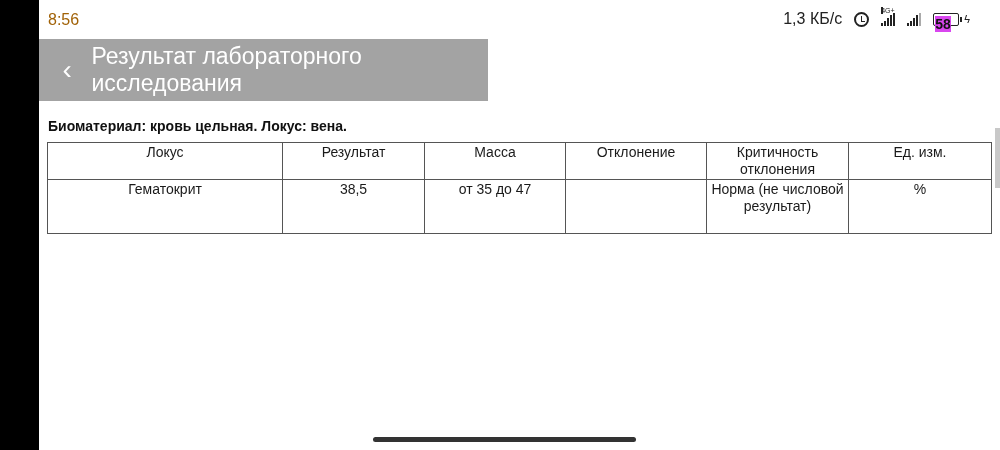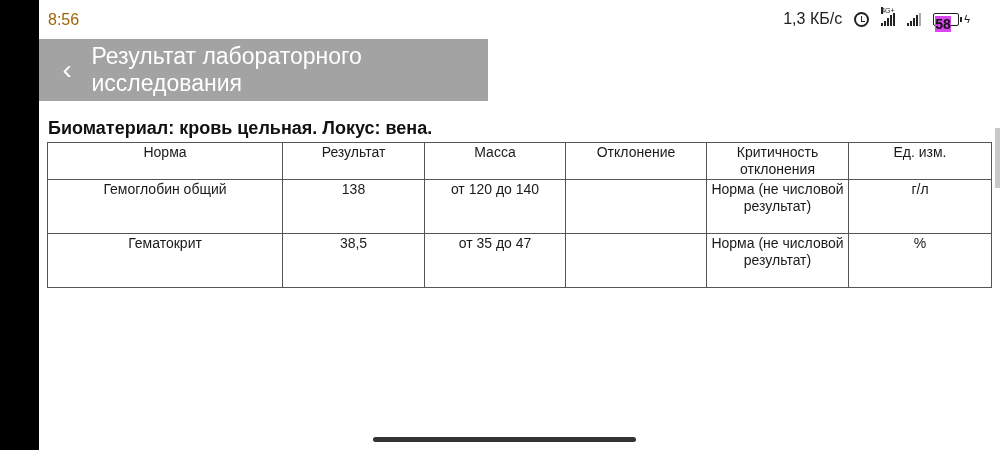--- a/index.html
+++ b/index.html
@@ -20,21 +20,21 @@
   .battery { display: inline-flex; align-items: center; }
   .battery-body { width: 26px; height: 13px; border: 1.5px solid #222; border-radius: 2px; padding: 1px; }
   .battery-fill { height: 100%; width: 58%; background: #d946ef; font-size: 14px; line-height: 8px; color: #111; text-align: center; font-weight: bold; }
   .battery-tip { width: 2px; height: 5px; background: #222; margin-left: 1px; }
   .charge-icon { font-size: 11px; margin-left: 2px; }
 
   .app-bar { position: absolute; left: 39px; top: 39px; width: 449px; height: 62px; background: #a3a3a3; display: flex; align-items: center; }
   .back-icon { width: 50px; text-align: center; color: #fff; font-size: 28px; line-height: 1; margin-left: 5px; cursor: pointer; }
   .app-title { color: #fff; font-size: 23px; margin-left: 1px; }
 
-  .bio-line { position: absolute; left: 48px; top: 118px; font-size: 18px; font-weight: bold; color: #111; }
+  .bio-line { position: absolute; left: 48px; top: 118px; font-size: 14px; font-weight: bold; color: #111; }
 
   .table-wrap { position: absolute; left: 47px; top: 142px; width: 945px; height: 290px; overflow: hidden; }
   table { border-collapse: collapse; width: 944px; table-layout: fixed; font-size: 14px; }
   th, td { border: 1px solid #555; text-align: center; vertical-align: top; font-weight: normal; padding: 1px 4px 0 4px; line-height: 17px; }
   th { height: 37px; }
   td { height: 54px; }
   col.c1 { width: 235px; } col.c2 { width: 142px; } col.c3 { width: 141px; }
   col.c4 { width: 141px; } col.c5 { width: 142px; } col.c6 { width: 143px; }
 
   .scroll-thumb { position: absolute; left: 995px; top: 128px; width: 5px; height: 60px; background: #c8c8c8; }
@@ -85,37 +85,29 @@
     <colgroup>
         <col class="c1">
         <col class="c2">
         <col class="c3">
         <col class="c4">
         <col class="c5">
         <col class="c6">
       </colgroup>
     <thead>
       <tr>
-        <th>Норма</th>
+        <th>Локус</th>
         <th>Результат</th>
         <th>Масса</th>
         <th>Отклонение</th>
         <th>Критичность отклонения</th>
         <th>Ед. изм.</th>
       </tr>
     </thead>
     <tbody>
-      <tr>
-        <td>Гемоглобин общий</td>
-        <td>138</td>
-        <td>от 120 до 140</td>
-        <td></td>
-        <td>Норма (не числовой результат)</td>
-        <td>г/л</td>
-      </tr>
       <tr>
         <td>Гематокрит</td>
         <td>38,5</td>
         <td>от 35 до 47</td>
         <td></td>
         <td>Норма (не числовой результат)</td>
         <td>%</td>
       </tr>
     </tbody>
   </table>

